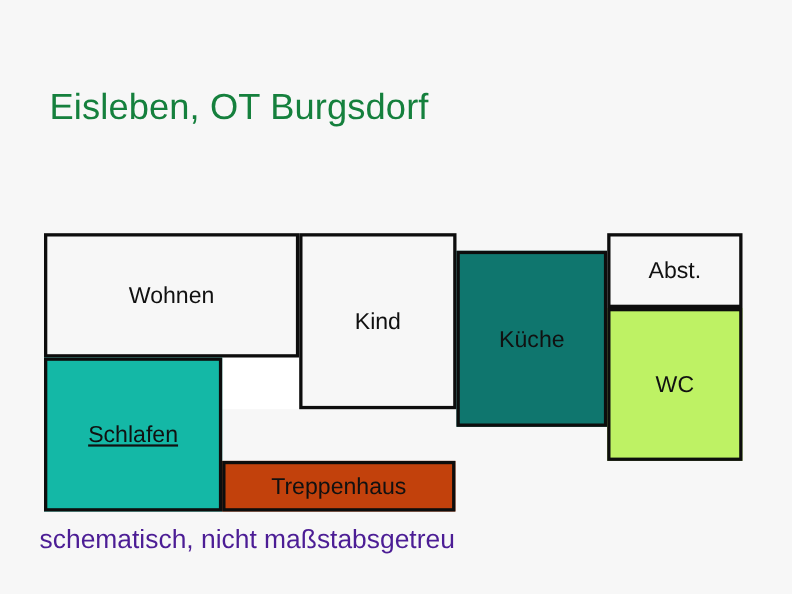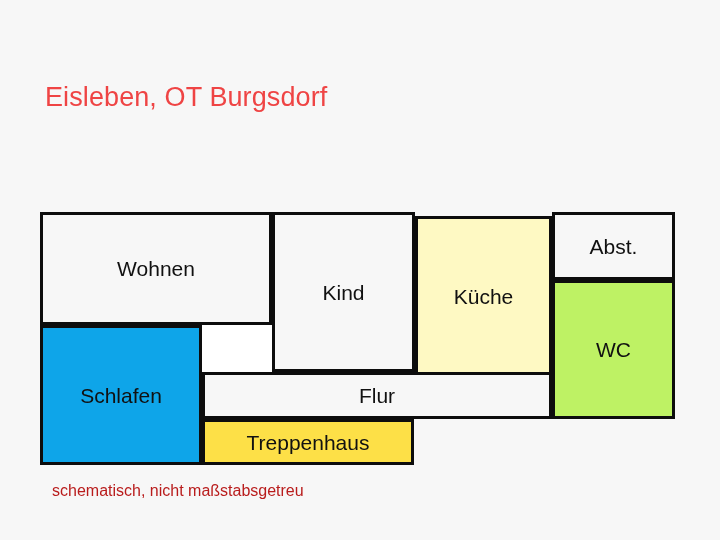--- a/index.html
+++ b/index.html
@@ -23,26 +23,26 @@
     height: 540px;
   }
 
   
   .title-block {
     position: absolute;
     left: 45px;
     top: 74px;
   }
   .title-line {
-    font-size: 27px;
+    font-size: 33px;
     line-height: 46px;
     font-weight: 400;
     letter-spacing: 0.1px;
     white-space: nowrap;
-    color: #ef4444;
+    color: #15803d;
   }
 
   
   .plan {
     position: absolute;
     left: 40px;
     top: 212px;
     width: 635px;
     height: 253px;
   }
@@ -70,60 +70,57 @@
   .notch {
     position: absolute;
     box-sizing: border-box;
     background: #ffffff;
     border: none;
   }
 
   
   .caption {
     position: absolute;
-    left: 52px;
+    left: 36px;
     top: 479px;
-    font-size: 16px;
+    font-size: 24px;
     line-height: 24px;
-    color: #b91c1c;
+    color: #4c1d95;
     white-space: nowrap;
   }
 </style>
 </head>
 <body>
 
 <div id="canvas">
 
   <div class="title-block">
     <div class="title-line">Eisleben, OT Burgsdorf</div>
   </div>
 
   <div class="plan" id="plan">
       <div class="notch" style="left: 162px; top: 113px; width: 70px; height: 47px; background: rgb(255, 255, 255);"></div>
       <div class="room" style="left: 0px; top: 0px; width: 232px; height: 113px; border-color: rgb(13, 13, 13); background: rgb(247, 247, 247);">
         <span class="room-label">Wohnen</span>
       </div>
-      <div class="room" style="left: 0px; top: 113px; width: 162px; height: 140px; border-color: rgb(13, 13, 13); background: #0ea5e9;">
+      <div class="room" style="left: 0px; top: 113px; width: 162px; height: 140px; border-color: rgb(13, 13, 13); background: #14b8a6; text-decoration: underline;">
         <span class="room-label">Schlafen</span>
       </div>
       <div class="room" style="left: 232px; top: 0px; width: 143px; height: 160px; border-color: rgb(13, 13, 13); background: rgb(247, 247, 247); text-align: center;">
         <span class="room-label">Kind</span>
       </div>
-      <div class="room" style="left: 375px; top: 4px; width: 137px; height: 160px; border-color: rgb(13, 13, 13); background: #fef9c3; align-items: center;">
+      <div class="room" style="left: 375px; top: 16px; width: 137px; height: 160px; border-color: rgb(13, 13, 13); background: #0f766e; align-items: center;">
         <span class="room-label">Küche</span>
       </div>
       <div class="room" style="left: 512px; top: 0px; width: 123px; height: 68px; border-color: rgb(13, 13, 13); background: rgb(247, 247, 247);">
         <span class="room-label">Abst.</span>
       </div>
       <div class="room" style="left: 512px; top: 68px; width: 123px; height: 139px; border-color: rgb(13, 13, 13); background: #bef264;">
         <span class="room-label">WC</span>
       </div>
-      <div class="room" style="left: 162px; top: 160px; width: 350px; height: 47px; border-color: rgb(13, 13, 13); background: rgb(247, 247, 247);">
-        <span class="room-label">Flur</span>
-      </div>
-      <div class="room" style="left: 162px; top: 207px; width: 212px; height: 46px; border-color: rgb(13, 13, 13); background: #fde047;">
+      <div class="room" style="left: 162px; top: 207px; width: 212px; height: 46px; border-color: rgb(13, 13, 13); background: #c2410c;">
         <span class="room-label">Treppenhaus</span>
       </div>
     </div>
 
   <div class="caption">schematisch, nicht maßstabsgetreu</div>
 
 </div>
 
 </body></html>

